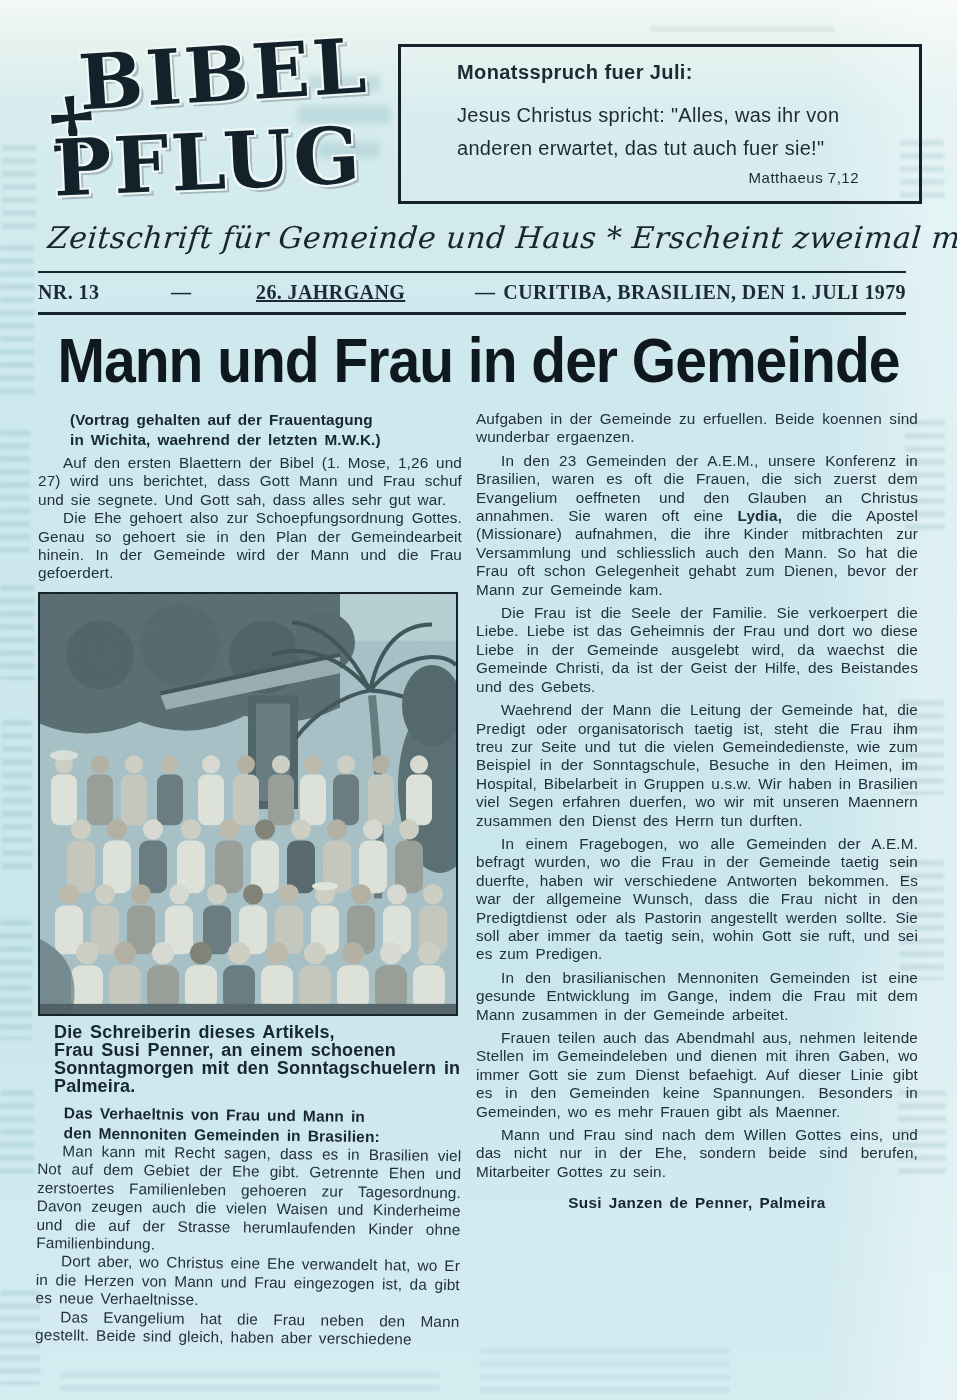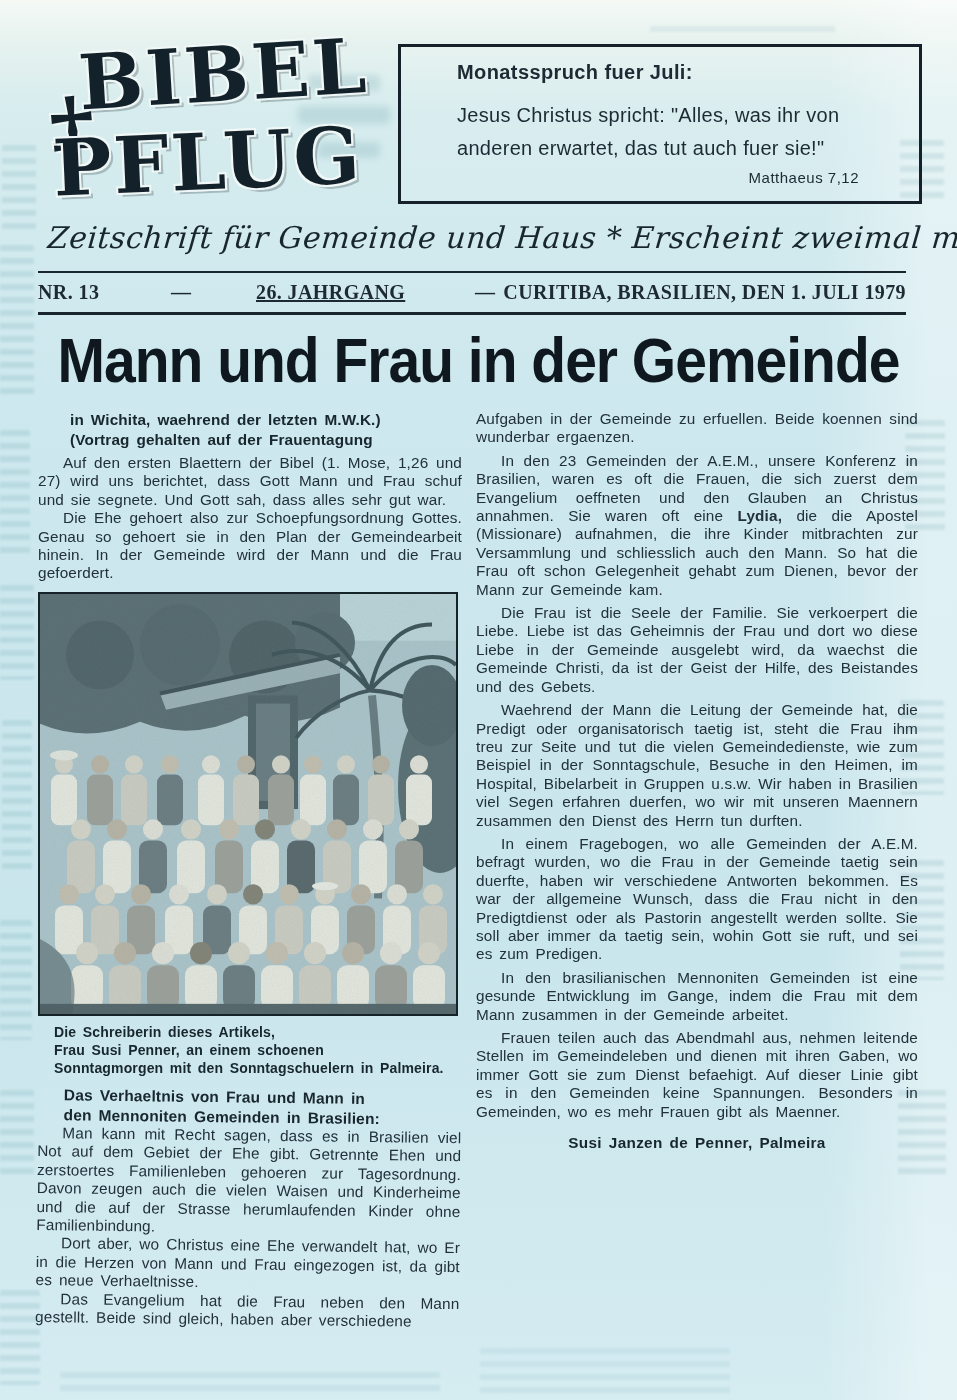--- a/index.html
+++ b/index.html
@@ -49,21 +49,21 @@
     font-size:15.3px;line-height:18.4px;text-align:justify;word-spacing:2.5px;letter-spacing:.15px;color:#22303a;}
   .col-left{width:424px;}
   .col-right{width:442px;}
   .col p{margin:0;text-indent:25px;}
   .col p.gap{margin-top:5px;}
   .noindent{text-indent:0 !important;}
   .intro{font-weight:bold;padding-left:32px;line-height:19.5px;text-align:left;color:#18262e;}
   .photo{margin:9px 0 7px 0;width:420px;height:424px;box-sizing:border-box;border:2px solid #16242a;
     background:#a7bfc5;}
   .photo svg{display:block;width:100%;height:100%;}
-  .caption{font-size:14px;font-weight:bold;line-height:18px;padding-left:16px;text-align:left;color:#18262e;}
+  .caption{font-size:18px;font-weight:bold;line-height:18px;padding-left:16px;text-align:left;color:#18262e;}
   .subhead{font-weight:bold;font-size:15.5px;line-height:19.5px;padding-left:26px;margin-top:8px;text-align:left;color:#18262e;}
   .lower-left{transform:rotate(0.7deg);transform-origin:0 0;}
   .signature{margin-top:13px;text-align:center;font-weight:bold;letter-spacing:.3px;color:#18262e;}
 </style>
 </head>
 <body>
 
 <div class="page">
 
   <div class="bleed" style="left:2px;top:145px;width:34px;height:85px;"></div>
@@ -109,22 +109,22 @@
     <span class="il-date">CURITIBA, BRASILIEN, DEN 1. JULI 1979</span>
   </div>
   <div class="rule rule2"></div>
 
   <div class="headline">Mann und Frau in der Gemeinde</div>
 
   <div class="columns">
 
     <div class="col col-left">
       <div class="intro">
+        <div>(Vortrag gehalten auf der Frauentagung</div>
         <div>in Wichita, waehrend der letzten M.W.K.)</div>
-        <div>(Vortrag gehalten auf der Frauentagung</div>
       </div>
       <p class="gap">Auf den ersten Blaettern der Bibel (1. Mose, 1,26 und 27) wird uns berichtet, dass Gott Mann und Frau schuf und sie segnete. Und Gott sah, dass alles sehr gut war.</p>
       <p>Die Ehe gehoert also zur Schoepfungsordnung Gottes. Genau so gehoert sie in den Plan der Gemeindearbeit hinein. In der Gemeinde wird der Mann und die Frau gefoerdert.</p>
 
       <div class="photo">
         <svg viewBox="0 0 416 414" preserveAspectRatio="none">
           <defs>
             <filter id="grain">
                 <feTurbulence type="fractalNoise" baseFrequency="0.8" numOctaves="2" result="n"></feTurbulence>
               <feColorMatrix in="n" type="matrix" values="0 0 0 0 0.18 0 0 0 0 0.30 0 0 0 0 0.33 0 0 0 0.30 0"></feColorMatrix>
@@ -273,17 +273,18 @@
     </div>
 
     <div class="col col-right">
       <p class="noindent">Aufgaben in der Gemeinde zu erfuellen. Beide koennen sind wunderbar ergaenzen.</p>
       <p class="gap"><span>In den 23 Gemeinden der A.E.M., unsere Konferenz in Brasilien, waren es oft die Frauen, die sich zuerst dem Evangelium oeffneten und den Glauben an Christus annahmen. Sie waren oft eine </span><b>Lydia,</b><span> die die Apostel (Missionare) aufnahmen, die ihre Kinder mitbrachten zur Versammlung und schliesslich auch den Mann. So hat die Frau oft schon Gelegenheit gehabt zum Dienen, bevor der Mann zur Gemeinde kam.</span></p>
       <p class="gap">Die Frau ist die Seele der Familie. Sie verkoerpert die Liebe. Liebe ist das Geheimnis der Frau und dort wo diese Liebe in der Gemeinde ausgelebt wird, da waechst die Gemeinde Christi, da ist der Geist der Hilfe, des Beistandes und des Gebets.</p>
       <p class="gap">Waehrend der Mann die Leitung der Gemeinde hat, die Predigt oder organisatorisch taetig ist, steht die Frau ihm treu zur Seite und tut die vielen Gemeindedienste, wie zum Beispiel in der Sonntagschule, Besuche in den Heimen, im Hospital, Bibelarbeit in Gruppen u.s.w. Wir haben in Brasilien viel Segen erfahren duerfen, wo wir mit unseren Maennern zusammen den Dienst des Herrn tun durften.</p>
       <p class="gap">In einem Fragebogen, wo alle Gemeinden der A.E.M. befragt wurden, wo die Frau in der Gemeinde taetig sein duerfte, haben wir verschiedene Antworten bekommen. Es war der allgemeine Wunsch, dass die Frau nicht in den Predigtdienst oder als Pastorin angestellt werden sollte. Sie soll aber immer da taetig sein, wohin Gott sie ruft, und sei es zum Predigen.</p>
       <p class="gap">In den brasilianischen Mennoniten Gemeinden ist eine gesunde Entwicklung im Gange, indem die Frau mit dem Mann zusammen in der Gemeinde arbeitet.</p>
       <p class="gap">Frauen teilen auch das Abendmahl aus, nehmen leitende Stellen im Gemeindeleben und dienen mit ihren Gaben, wo immer Gott sie zum Dienst befaehigt. Auf dieser Linie gibt es in den Gemeinden keine Spannungen. Besonders in Gemeinden, wo es mehr Frauen gibt als Maenner.</p>
+      <p class="gap">Mann und Frau sind nach dem Willen Gottes eins, und das nicht nur in der Ehe, sondern beide sind berufen, Mitarbeiter Gottes zu sein.</p>
       <div class="signature">Susi Janzen de Penner, Palmeira</div>
     </div>
 
   </div>
 </div>
 
 </body></html>

